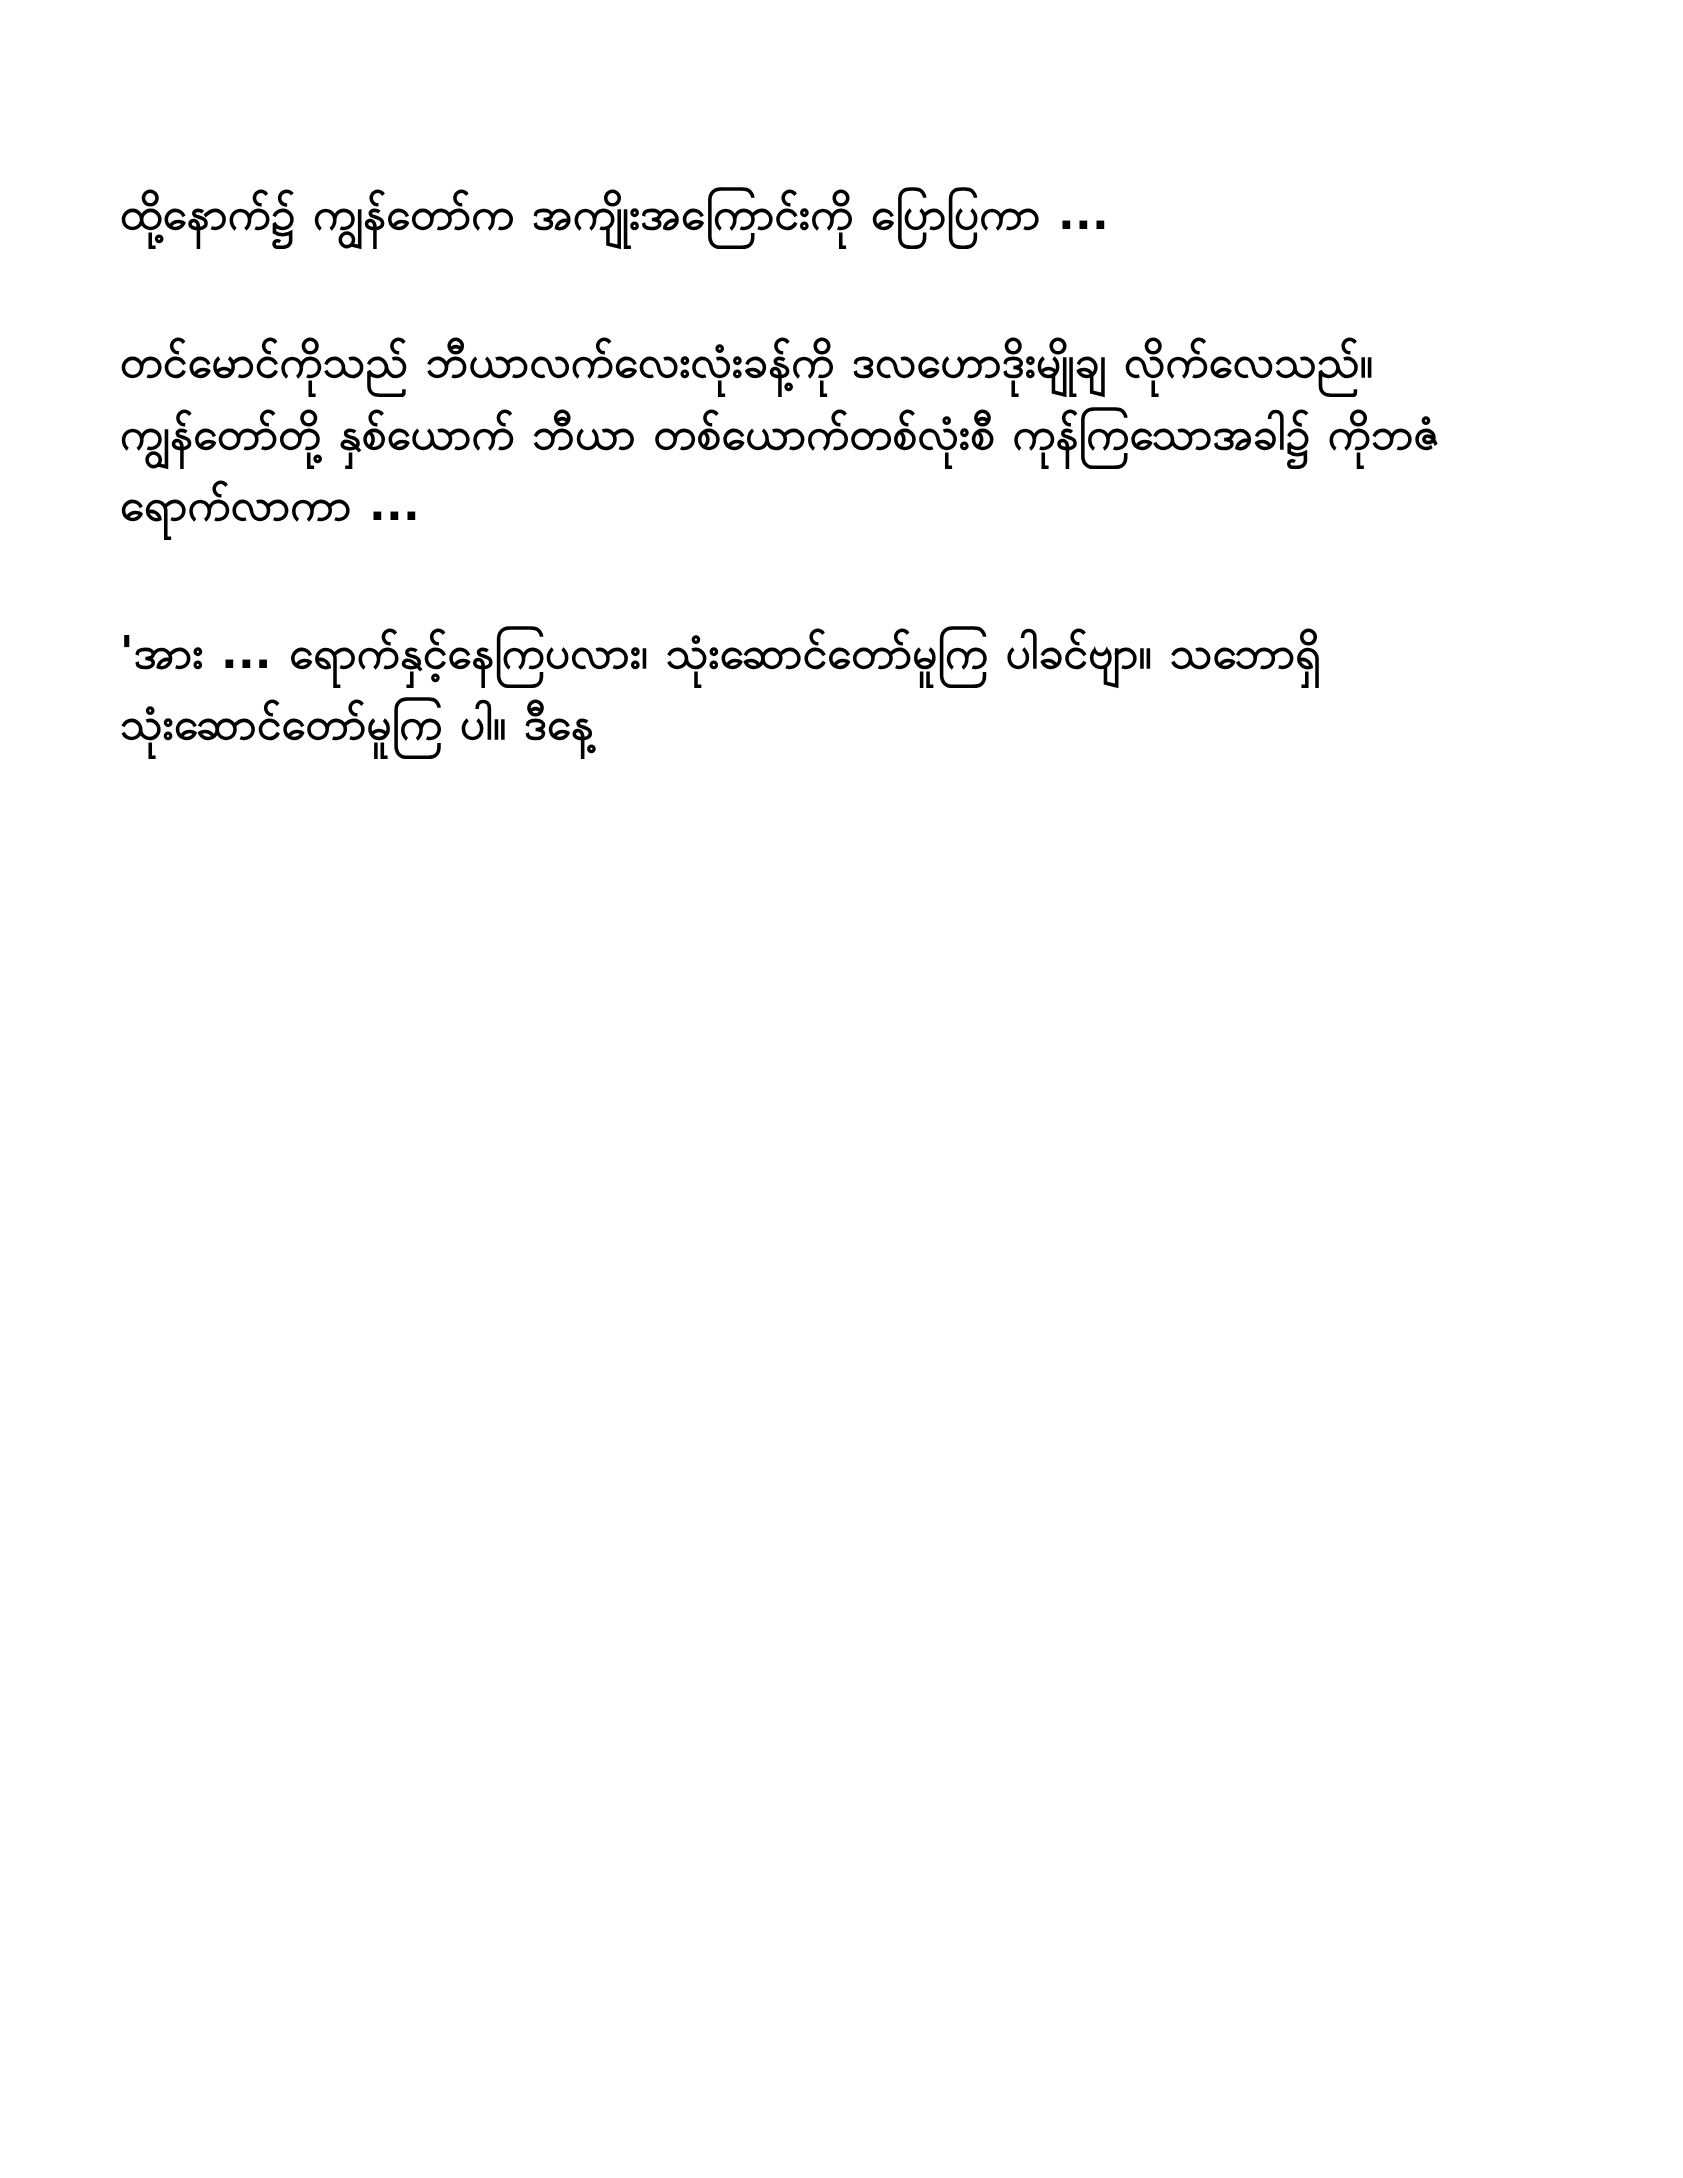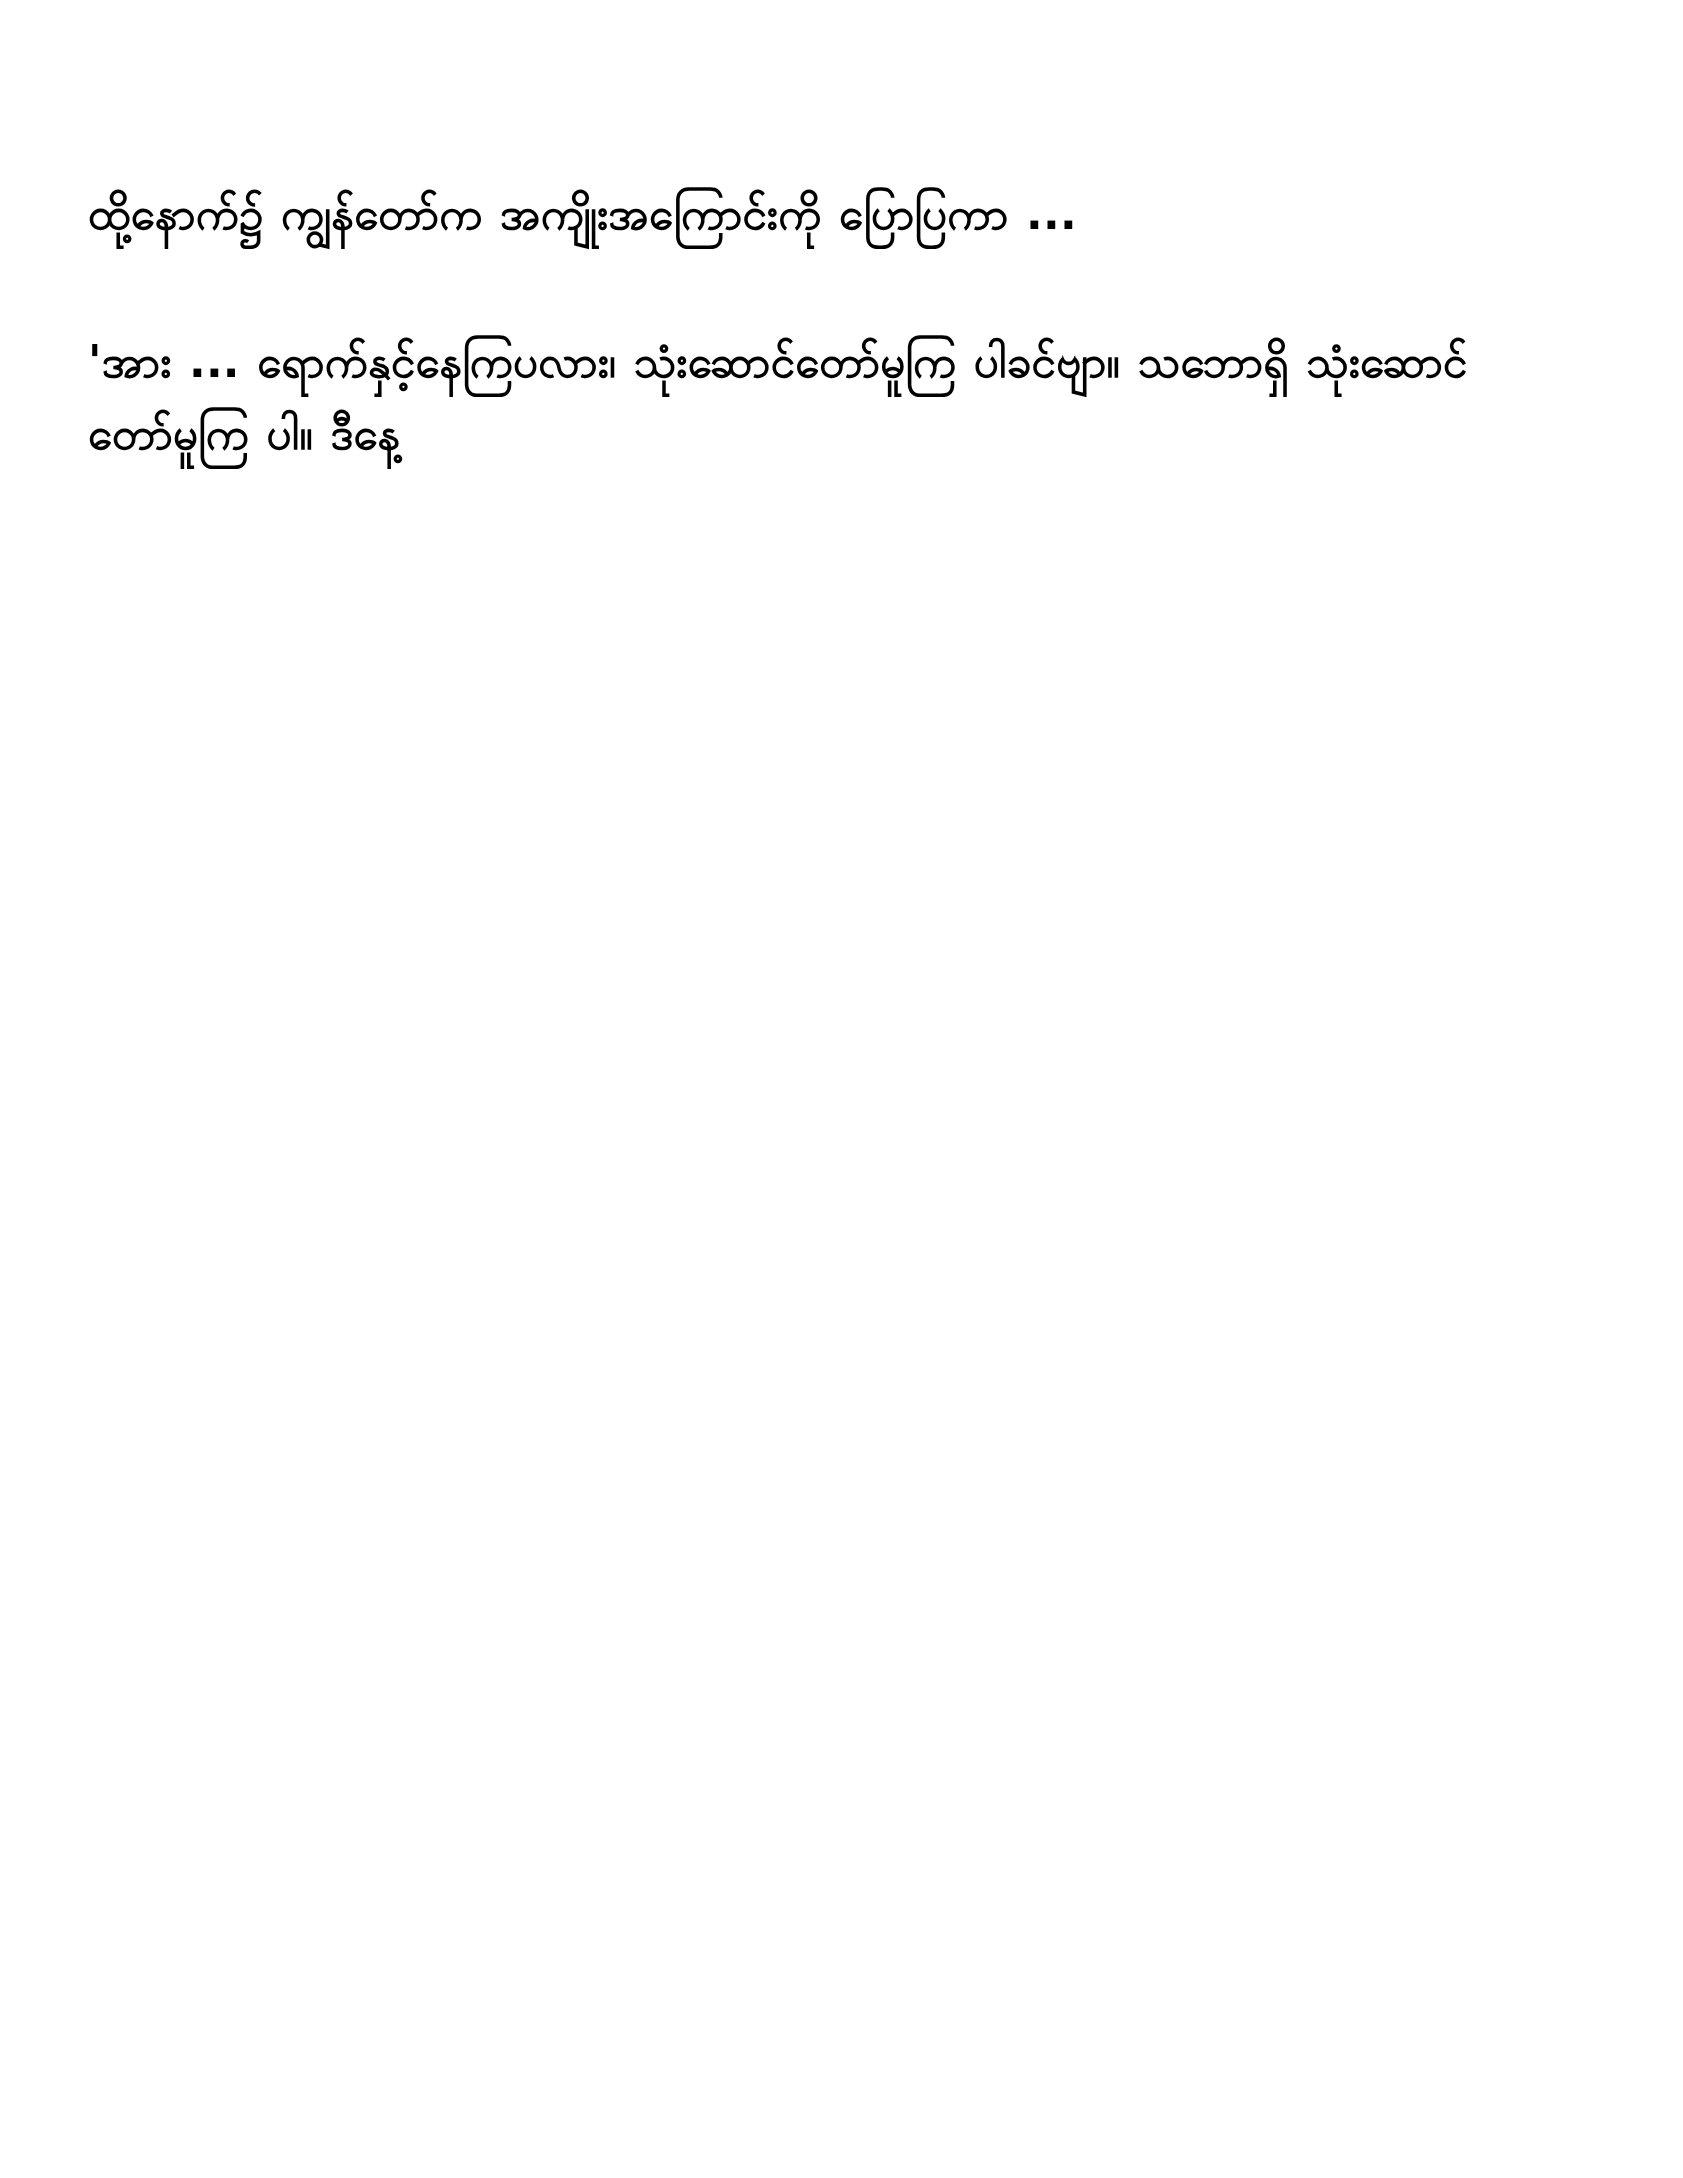--- a/index.html
+++ b/index.html
@@ -12,21 +12,21 @@
     width: 1683px;
     height: 2178px;
     font-family: "DejaVu Sans", "Liberation Sans", sans-serif;
     color: #000000;
     -webkit-font-smoothing: antialiased;
   }
   .page {
     box-sizing: border-box;
     width: 1683px;
     height: 2178px;
-    padding: 178px 188px 119px 88px;
+    padding: 178px 188px 119px 120px;
     background: #ffffff;
     display: block;
   }
   .doc-body {
     display: block;
   }
   .para {
     font-size: 44px;
     line-height: 1.62;
     font-weight: 600;
@@ -40,16 +40,17 @@
   .para:last-child {
     margin-bottom: 0;
   }
 </style>
 </head>
 <body>
 
 <div class="page">
   <div class="doc-body">
     <p class="para">ထို့နောက်၌ ကျွန်တော်က အကျိုးအကြောင်းကို ပြောပြကာ ...</p>
+    <p class="para">တင်မောင်ကိုသည် ဘီယာလက်လေးလုံးခန့်ကို ဒလဟောဒိုးမျိုချ လိုက်လေသည်။ ကျွန်တော်တို့ နှစ်ယောက် ဘီယာ တစ်ယောက်တစ်လုံးစီ ကုန်ကြသောအခါ၌ ကိုဘဇံ ရောက်လာကာ ...</p>
     <p class="para">'အား ... ရောက်နှင့်နေကြပလား၊ သုံးဆောင်တော်မူကြ ပါခင်ဗျာ။ သဘောရှိ သုံးဆောင်တော်မူကြ ပါ။ ဒီနေ့</p>
   </div>
 </div>
 
 
 </body></html>

